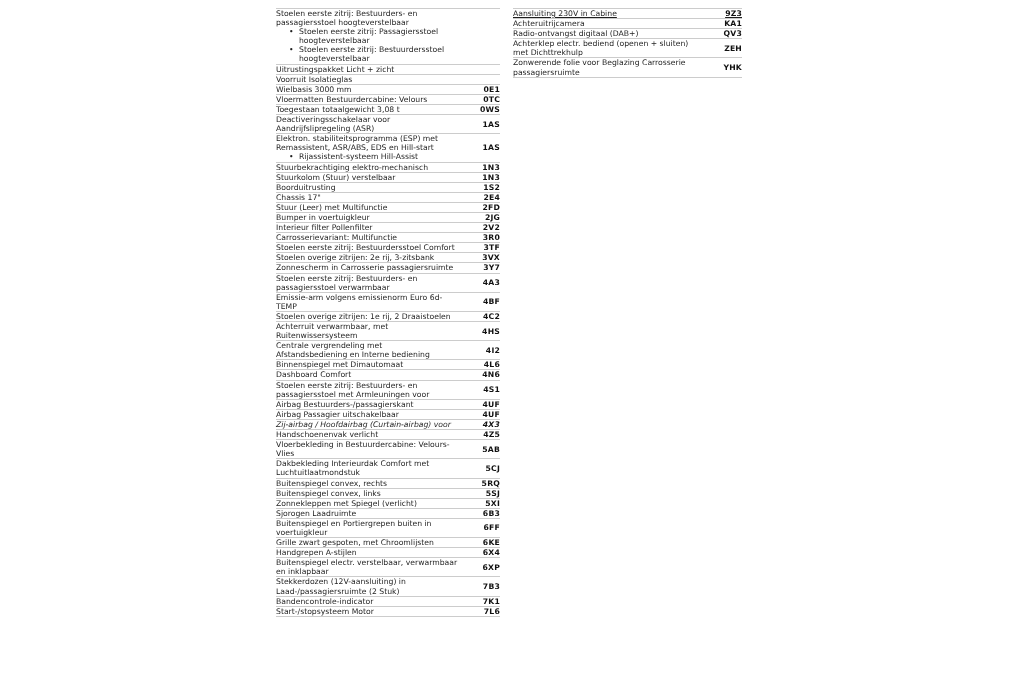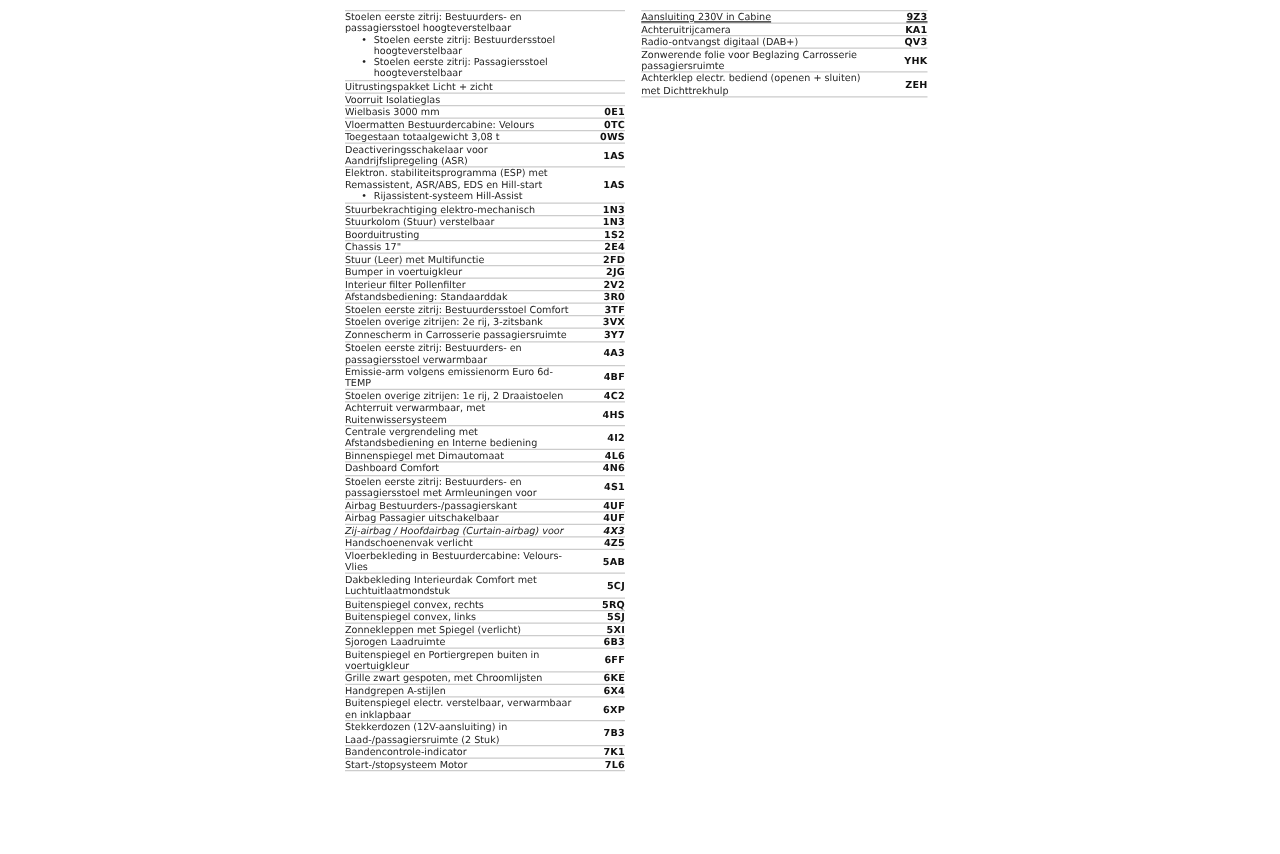--- a/index.html
+++ b/index.html
@@ -68,22 +68,22 @@
 </style>
 </head>
 <body style="background: rgb(255, 255, 255); color: rgb(31, 31, 31);">
 
 <div class="page">
   <div class="col" id="col-left" style="border-top-color: rgb(204, 204, 204);">
       <div class="row" style="border-bottom-color: rgb(204, 204, 204);">
         <div class="desc">
           <div class="txt">Stoelen eerste zitrij: Bestuurders- en passagiersstoel hoogteverstelbaar</div>
           <ul class="bullets">
+            <li>Stoelen eerste zitrij: Passagiersstoel hoogteverstelbaar</li>
             <li>Stoelen eerste zitrij: Bestuurdersstoel hoogteverstelbaar</li>
-            <li>Stoelen eerste zitrij: Passagiersstoel hoogteverstelbaar</li>
           </ul>
         </div>
         <div class="code" style="color: rgb(17, 17, 17);"></div>
       </div>
       <div class="row" style="border-bottom-color: rgb(204, 204, 204);">
         <div class="desc">
           <div class="txt">Uitrustingspakket Licht + zicht</div>
         </div>
         <div class="code" style="color: rgb(17, 17, 17);"></div>
       </div>
@@ -163,21 +163,21 @@
         <div class="code" style="color: rgb(17, 17, 17);">2JG</div>
       </div>
       <div class="row" style="border-bottom-color: rgb(204, 204, 204);">
         <div class="desc">
           <div class="txt">Interieur filter Pollenfilter</div>
         </div>
         <div class="code" style="color: rgb(17, 17, 17);">2V2</div>
       </div>
       <div class="row" style="border-bottom-color: rgb(204, 204, 204);">
         <div class="desc">
-          <div class="txt">Afstandsbediening: Standaarddak</div>
+          <div class="txt">Carrosserievariant: Multifunctie</div>
         </div>
         <div class="code" style="color: rgb(17, 17, 17);">3R0</div>
       </div>
       <div class="row" style="border-bottom-color: rgb(204, 204, 204);">
         <div class="desc">
           <div class="txt">Stoelen eerste zitrij: Bestuurdersstoel Comfort</div>
         </div>
         <div class="code" style="color: rgb(17, 17, 17);">3TF</div>
       </div>
       <div class="row" style="border-bottom-color: rgb(204, 204, 204);">
@@ -357,24 +357,24 @@
         <div class="code" style="color: rgb(17, 17, 17);">KA1</div>
       </div>
       <div class="row" style="border-bottom-color: rgb(204, 204, 204);">
         <div class="desc">
           <div class="txt">Radio-ontvangst digitaal (DAB+)</div>
         </div>
         <div class="code" style="color: rgb(17, 17, 17);">QV3</div>
       </div>
       <div class="row" style="border-bottom-color: rgb(204, 204, 204);">
         <div class="desc">
+          <div class="txt">Achterklep electr. bediend (openen + sluiten) met Dichttrekhulp</div>
+        </div>
+        <div class="code" style="color: rgb(17, 17, 17);">ZEH</div>
+      </div>
+      <div class="row" style="border-bottom-color: rgb(204, 204, 204);">
+        <div class="desc">
           <div class="txt">Zonwerende folie voor Beglazing Carrosserie passagiersruimte</div>
         </div>
         <div class="code" style="color: rgb(17, 17, 17);">YHK</div>
-      </div>
-      <div class="row" style="border-bottom-color: rgb(204, 204, 204);">
-        <div class="desc">
-          <div class="txt">Achterklep electr. bediend (openen + sluiten) met Dichttrekhulp</div>
-        </div>
-        <div class="code" style="color: rgb(17, 17, 17);">ZEH</div>
       </div>
     </div>
 </div>
 
 </body></html>

